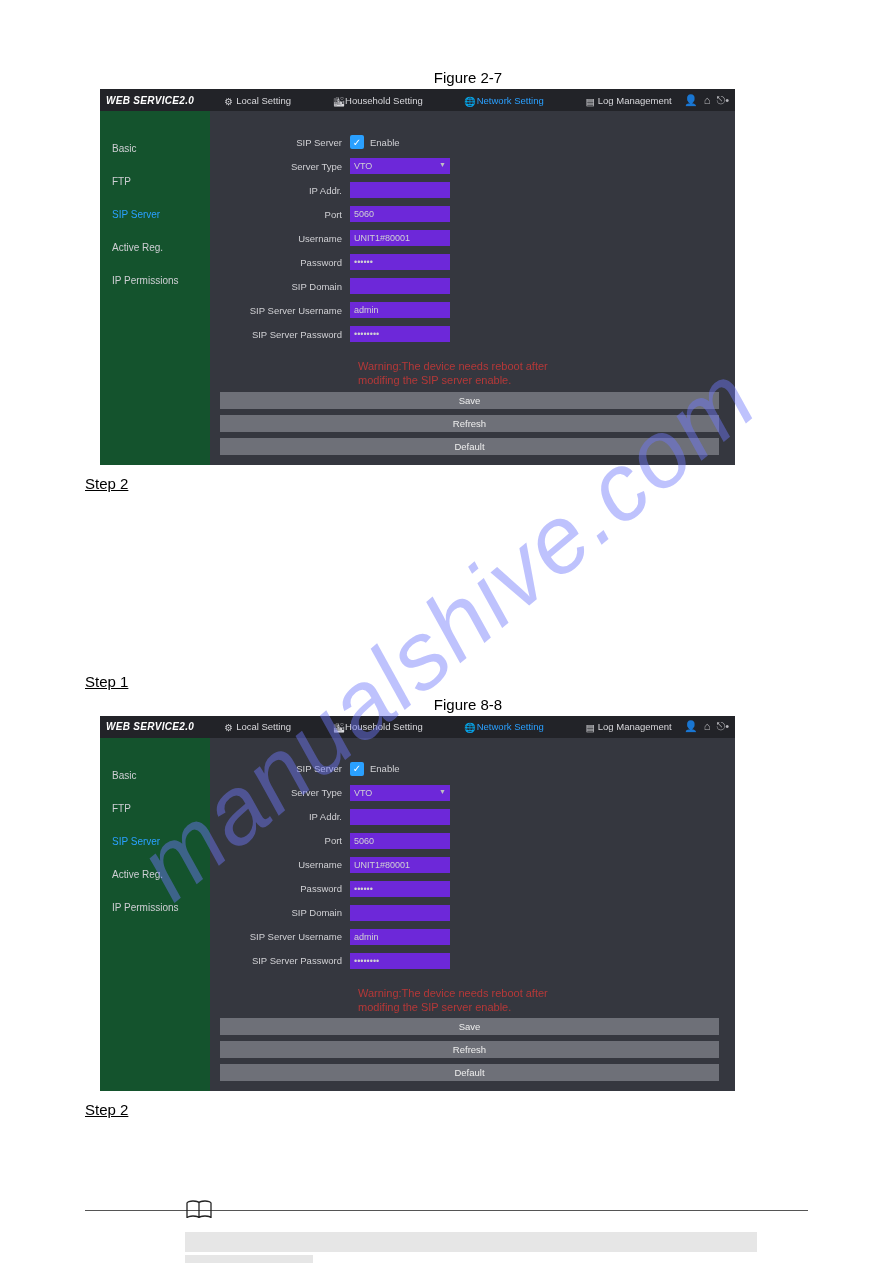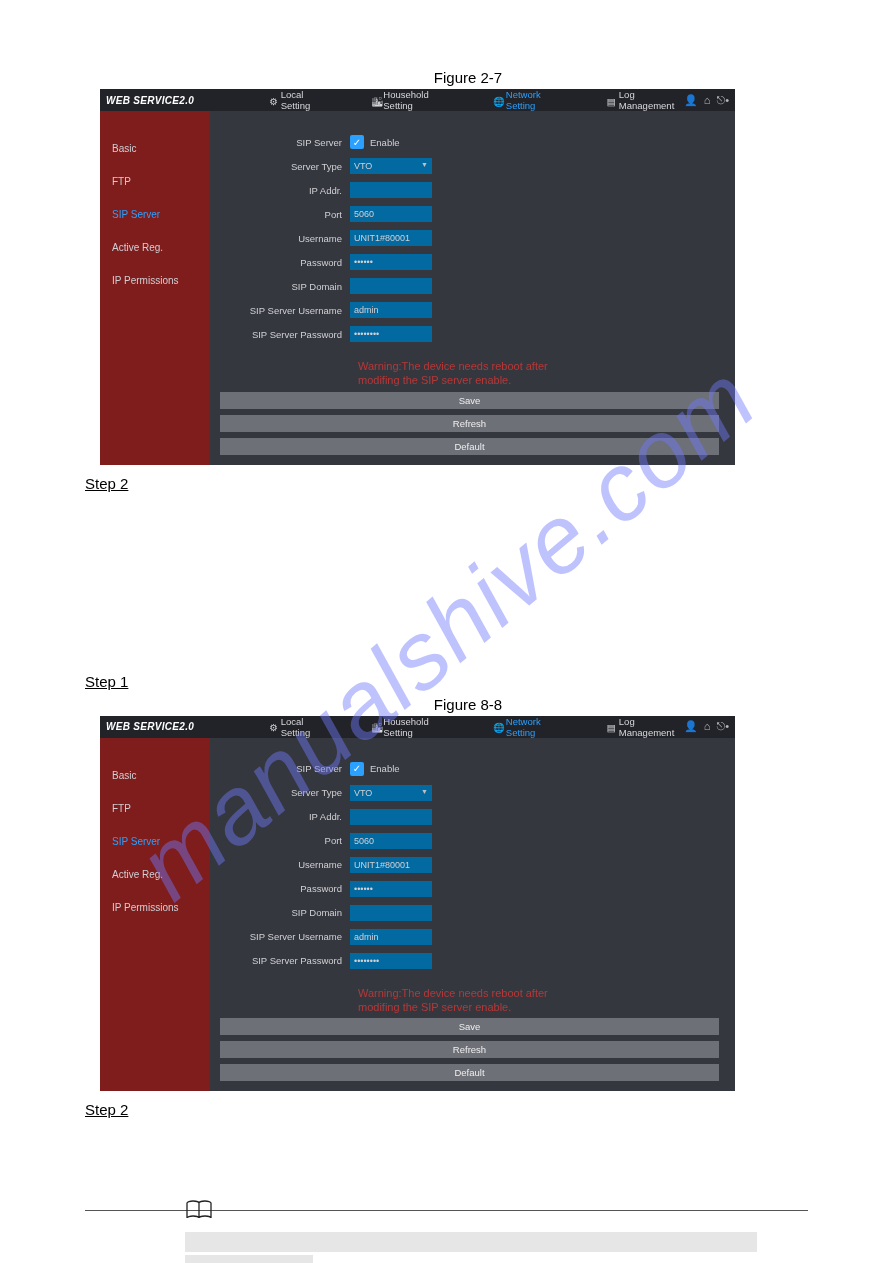--- a/index.html
+++ b/index.html
@@ -69,38 +69,38 @@
     display: flex;
     align-items: center;
     padding: 0 6px;
     font-size: 10px;
   }
   .shot .logo {
     font-weight: bold;
     font-style: italic;
     color: #fff;
     font-size: 10px;
-    margin-right: 75px;
+    margin-right: 30px;
     letter-spacing: 0.3px;
   }
   .shot .nav {
     display: flex;
     gap: 42px;
     flex: 1;
     font-size: 9.5px;
   }
   .shot .nav-item { color: #d8d8dc; display: flex; align-items: center; gap: 3px; }
   .shot .nav-item.active { color: #2aa0ff; }
   .shot .nav-icon { width: 9px; height: 9px; display: inline-block; }
   .shot .topbar .top-icons { display:flex; gap:6px; color:#b8b8bc; font-size:11px; }
 
   .shot .body { display: flex; min-height: 258px; }
   .shot .sidebar {
     width: 110px;
-    background: #7f1d1d;
+    background: #14532d;
     padding: 32px 0 0 12px;
     display: flex;
     flex-direction: column;
     font-size: 10px;
   }
   .shot .sidebar .sb-item { margin-bottom: 22px; color: #cfcfd4; }
   .shot .sidebar .sb-item.active { color: #2aa0ff; }
 
   .shot .main { flex:1; padding: 22px 10px 4px 10px; position:relative; }
 
@@ -123,23 +123,23 @@
     display:inline-flex;
     align-items:center;
     justify-content:center;
     color:#fff;
     font-size:10px;
     border-radius:2px;
   }
   .shot .form-enable-text { margin-left:6px; font-size:9.5px; color:#d0d0d4; }
 
   .shot .form-input {
-    width: 82px;
+    width: 100px;
     height: 16px;
-    background: #0369a1;
+    background: #6d28d9;
     border: none;
     color: #d0d0d4;
     font-size: 9px;
     padding: 0 4px;
     display:flex;
     align-items:center;
   }
   .shot .form-select { position:relative; }
   .shot .form-select::after {
     content:"▼";

